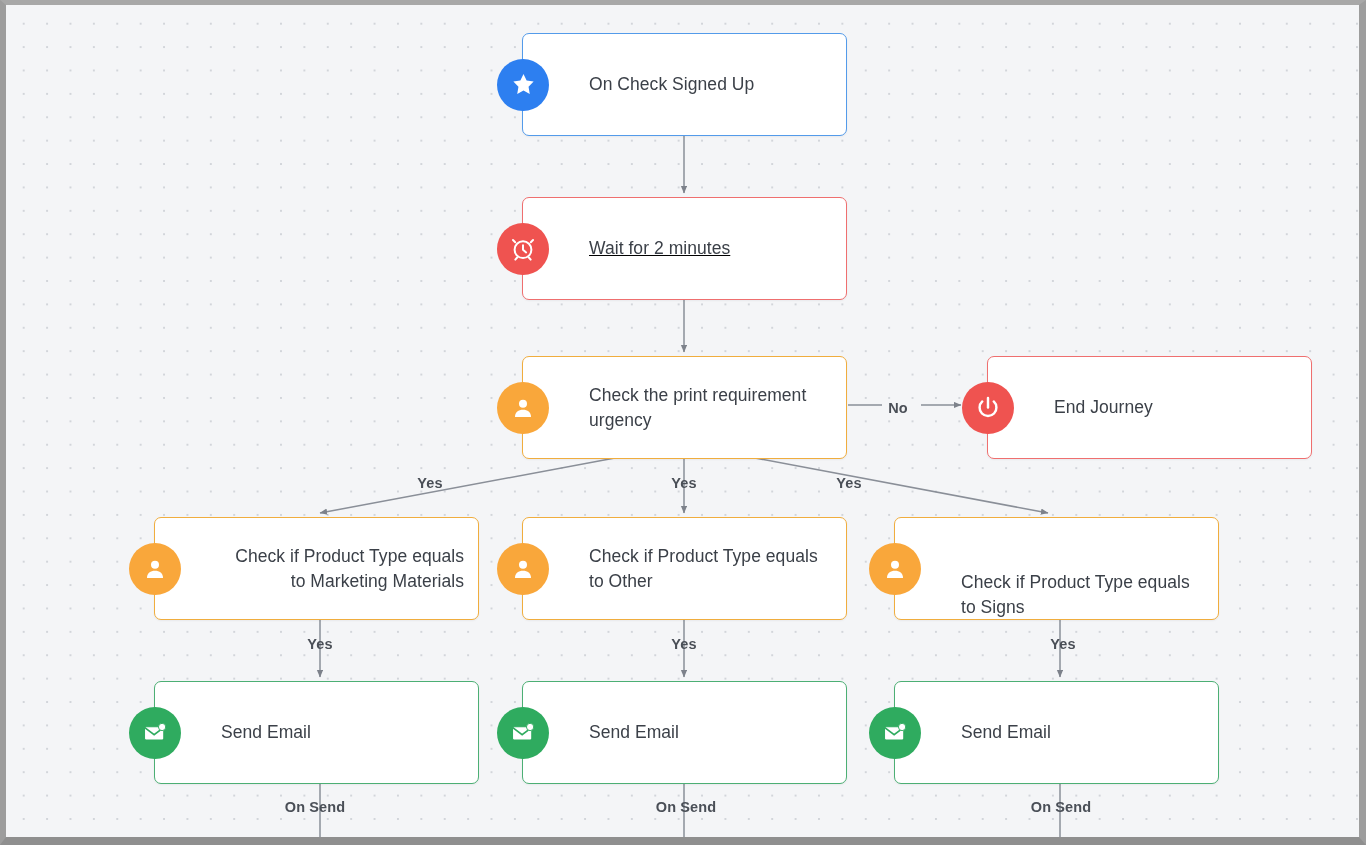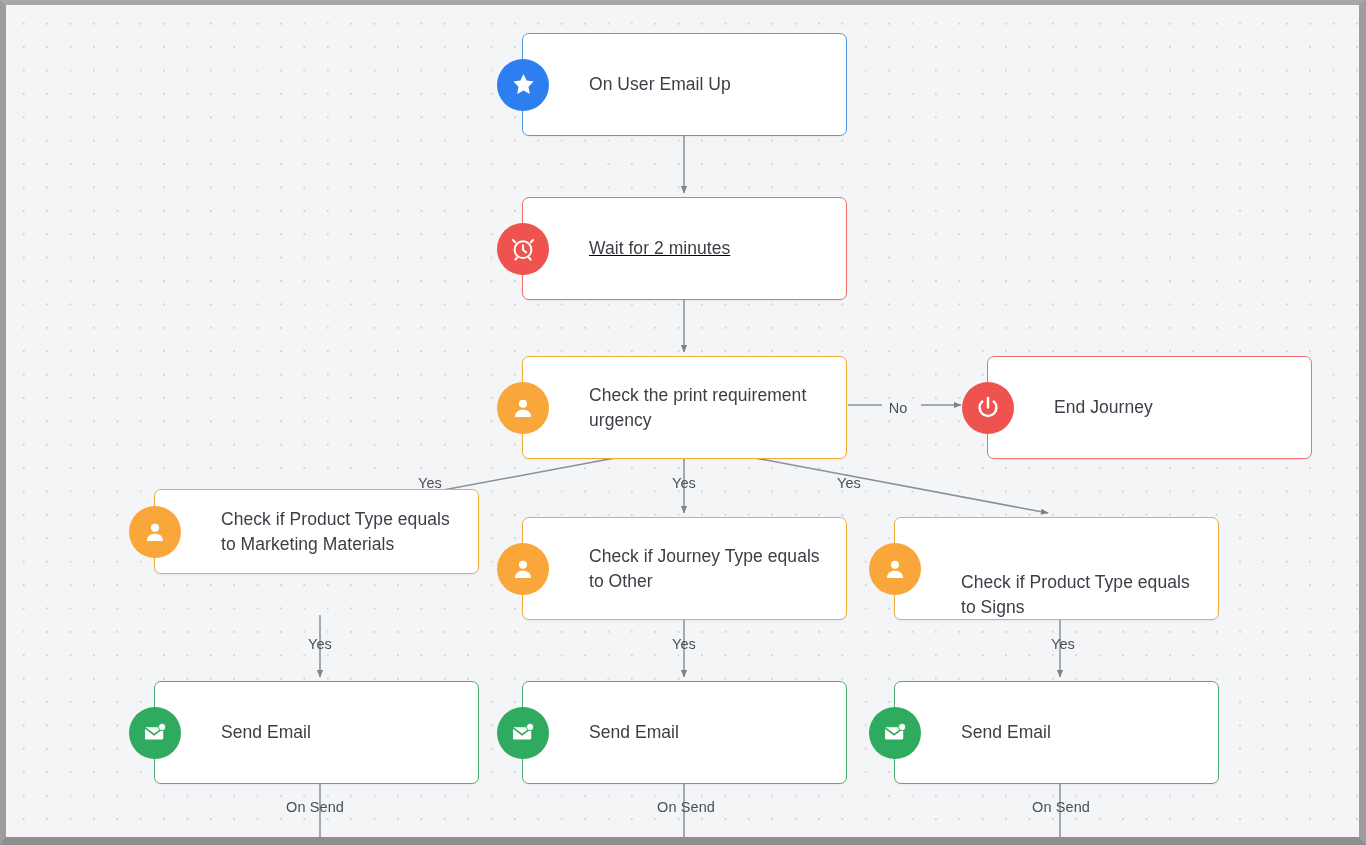--- a/index.html
+++ b/index.html
@@ -47,20 +47,21 @@
     z-index: 1;
   }
   .edge-label {
     position: absolute;
     z-index: 3;
     font-size: 14.5px;
     color: #4a4f57;
     white-space: nowrap;
     transform: translate(-50%, -50%);
     letter-spacing: .1px;
+    font-weight: bold;
   }
   .node {
     position: absolute;
     z-index: 5;
     box-sizing: border-box;
     background: #ffffff;
     border-radius: 7px;
     border: 1.6px solid #cccccc;
     display: flex;
     align-items: center;
@@ -153,21 +154,21 @@
     <div class="edge-label" style="left:309px; top:802px;">On Send</div>
     <div class="edge-label" style="left:680px; top:802px;">On Send</div>
     <div class="edge-label" style="left:1055px; top:802px;">On Send</div>
 
     <div class="node n-trigger" style="left:516px; top:28px; width:325px; height:103px;">
       <div class="node-icon ic-blue">
         <svg width="27" height="27" viewBox="0 0 24 24" fill="#ffffff">
           <path d="M12 2.6l2.78 5.92 6.22.86-4.52 4.6 1.1 6.42L12 17.38 6.42 20.4l1.1-6.42L3 9.38l6.22-.86z"></path>
         </svg>
       </div>
-      <div class="node-label">On User Email Up</div>
+      <div class="node-label">On Check Signed Up</div>
     </div>
 
     <div class="node n-wait" style="left:516px; top:192px; width:325px; height:103px;text-decoration:underline;">
       <div class="node-icon ic-red">
         <svg width="28" height="28" viewBox="0 0 24 24" fill="none" stroke="#ffffff" stroke-width="1.7" stroke-linecap="round" stroke-linejoin="round">
           <circle cx="12" cy="12.6" r="7.2"></circle>
           <path d="M12 8.8 L12 12.6 L14.7 14.9"></path>
           <path d="M5.3 6.2 L3.4 4.3"></path>
           <path d="M18.7 6.2 L20.6 4.3"></path>
           <path d="M7 19.3 L5.4 21.1"></path>
@@ -190,38 +191,38 @@
     <div class="node n-end" style="left:981px; top:351px; width:325px; height:103px;">
       <div class="node-icon ic-red">
         <svg width="28" height="28" viewBox="0 0 24 24" fill="none" stroke="#ffffff" stroke-width="2.1" stroke-linecap="round" stroke-linejoin="round">
           <path d="M12 3.4 L12 11.6"></path>
           <path d="M7.1 6.4a7.2 7.2 0 1 0 9.8 0"></path>
         </svg>
       </div>
       <div class="node-label">End Journey</div>
     </div>
 
-    <div class="node n-cond" style="left:148px; top:484px; width:325px; height:85px;">
+    <div class="node n-cond" style="left:148px; top:512px; width:325px; height:103px;text-align:right;">
       <div class="node-icon ic-orange">
         <svg width="26" height="26" viewBox="0 0 24 24" fill="#ffffff">
           <circle cx="12" cy="8" r="3.7"></circle>
           <path d="M4.6 20.2c0-4.1 3.3-6.5 7.4-6.5s7.4 2.4 7.4 6.5z"></path>
         </svg>
       </div>
       <div class="node-label">Check if Product Type equals to Marketing Materials</div>
     </div>
 
     <div class="node n-cond" style="left:516px; top:512px; width:325px; height:103px;">
       <div class="node-icon ic-orange">
         <svg width="26" height="26" viewBox="0 0 24 24" fill="#ffffff">
           <circle cx="12" cy="8" r="3.7"></circle>
           <path d="M4.6 20.2c0-4.1 3.3-6.5 7.4-6.5s7.4 2.4 7.4 6.5z"></path>
         </svg>
       </div>
-      <div class="node-label">Check if Journey Type equals to Other</div>
+      <div class="node-label">Check if Product Type equals to Other</div>
     </div>
 
     <div class="node n-cond" style="left:888px; top:512px; width:325px; height:103px;align-items:flex-end;">
       <div class="node-icon ic-orange">
         <svg width="26" height="26" viewBox="0 0 24 24" fill="#ffffff">
           <circle cx="12" cy="8" r="3.7"></circle>
           <path d="M4.6 20.2c0-4.1 3.3-6.5 7.4-6.5s7.4 2.4 7.4 6.5z"></path>
         </svg>
       </div>
       <div class="node-label">Check if Product Type equals to Signs</div>

